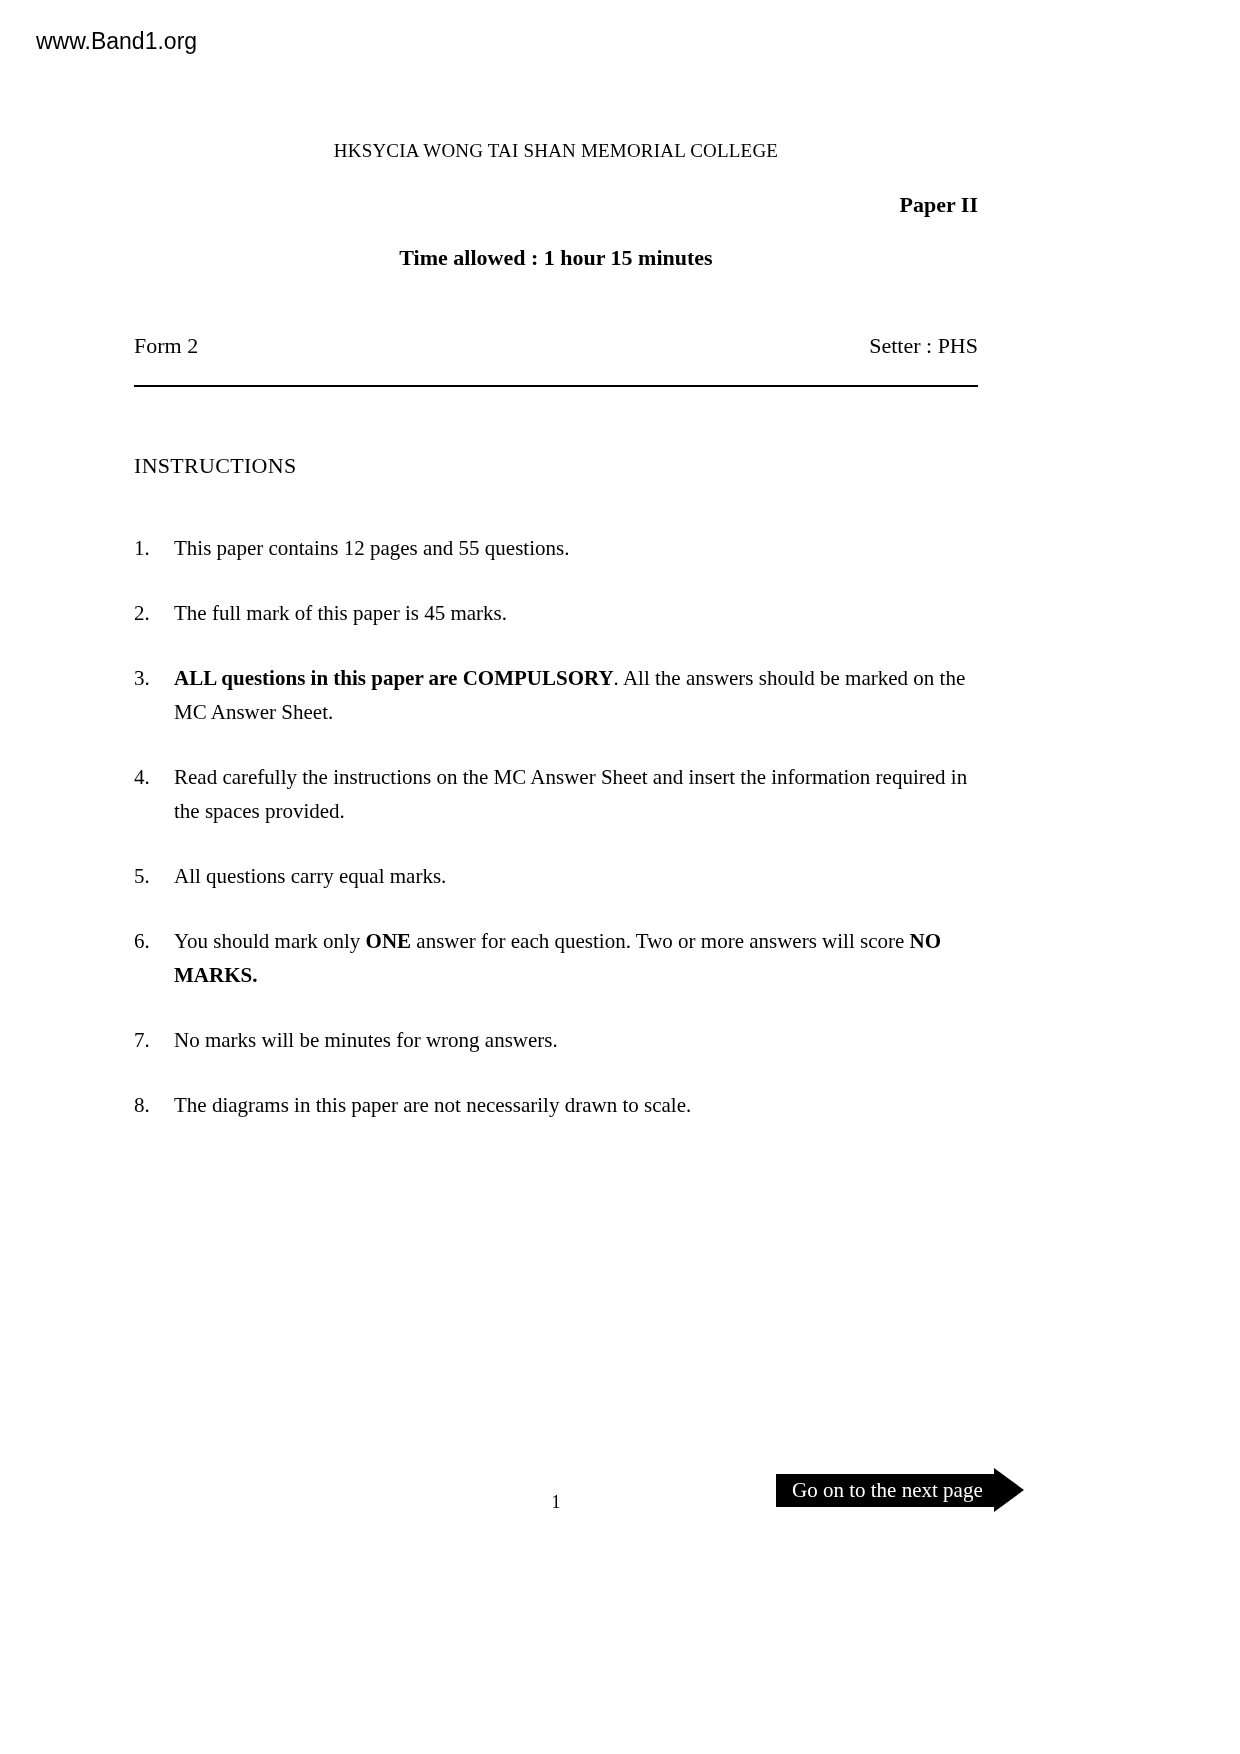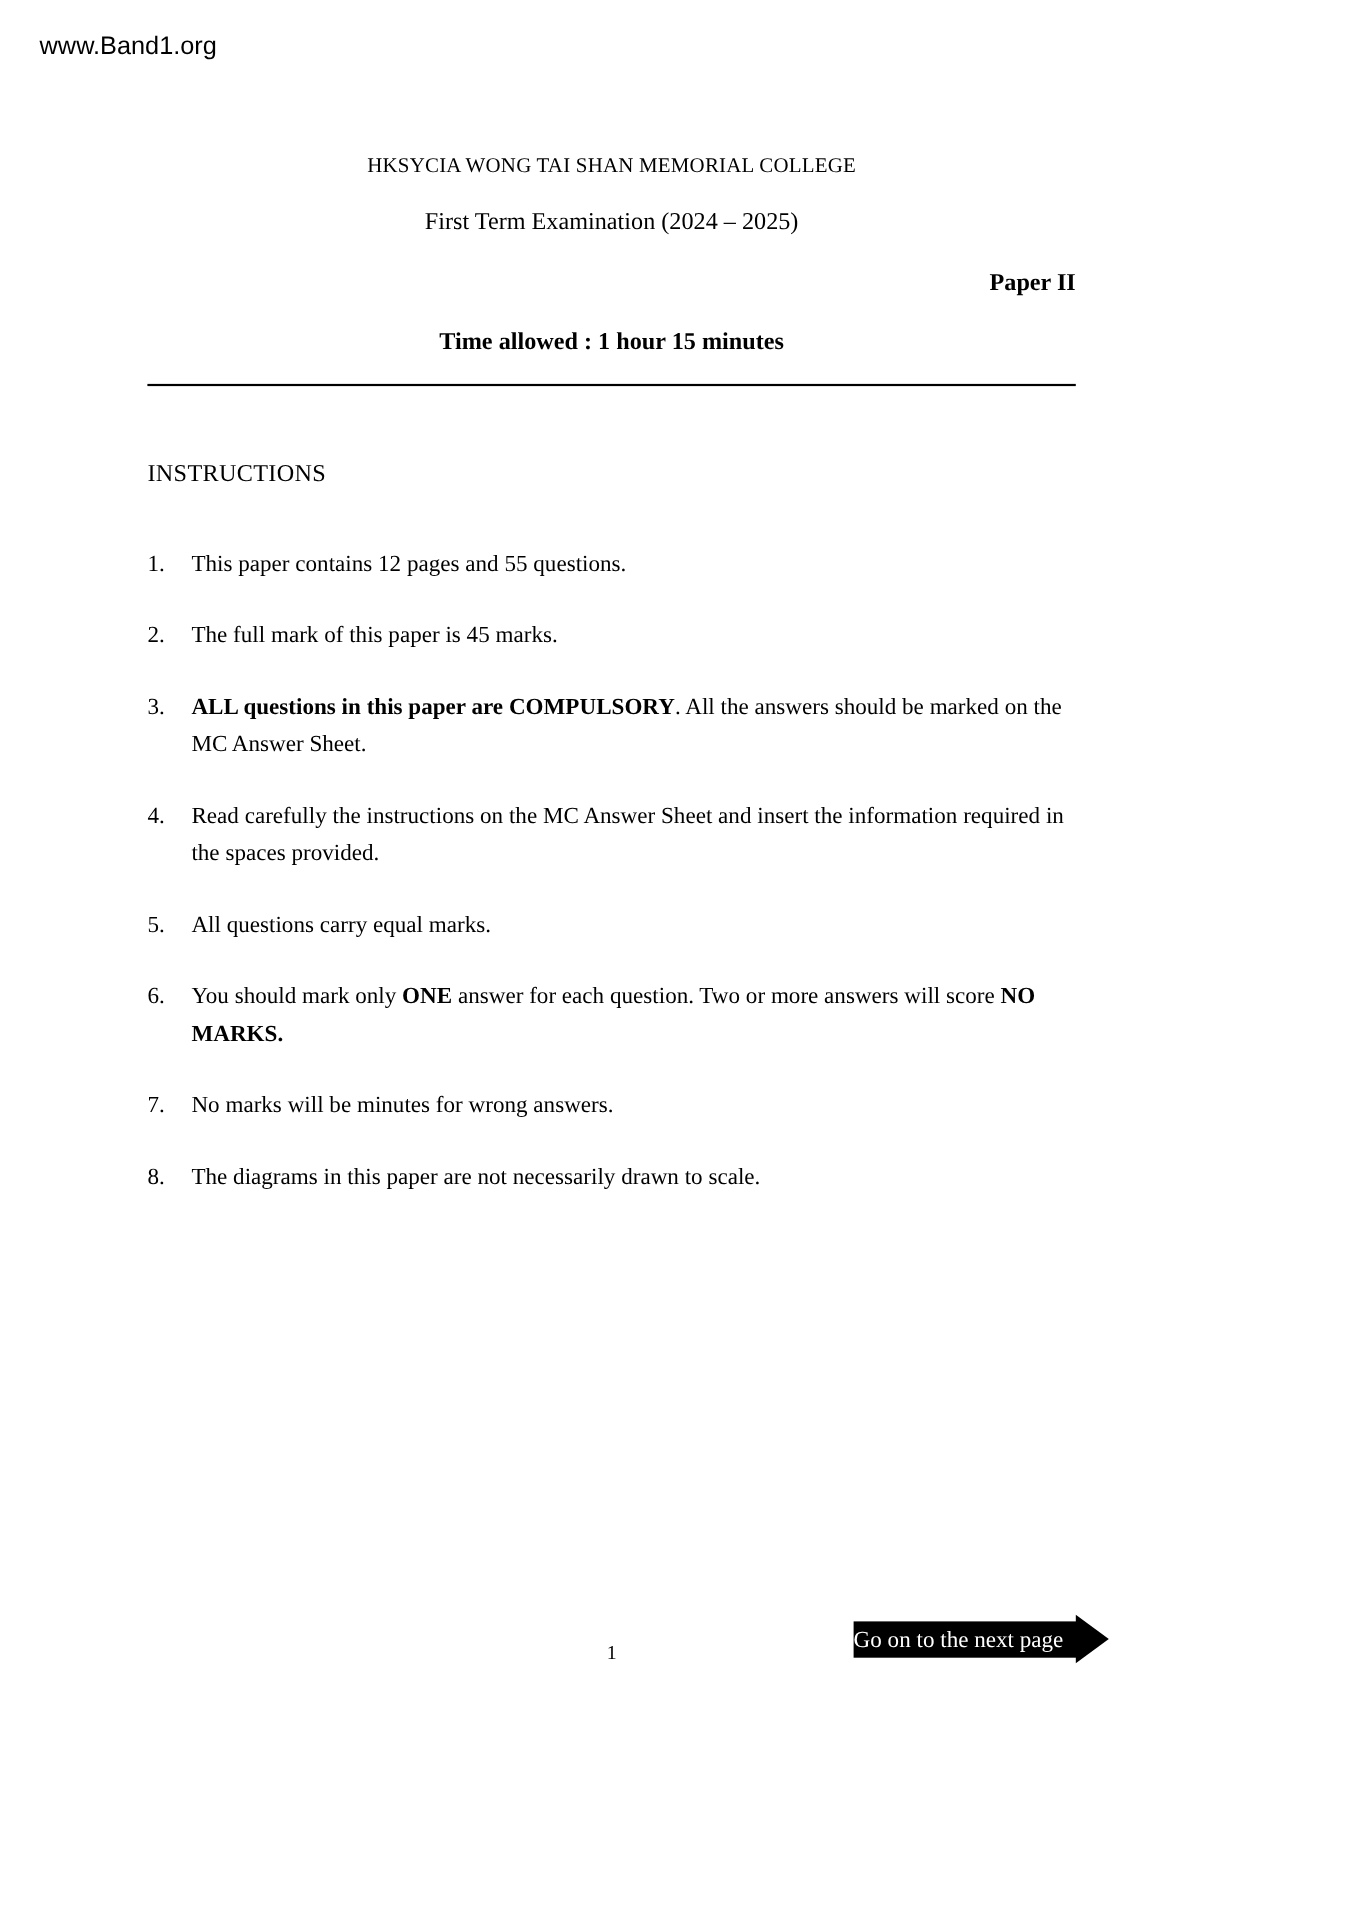--- a/index.html
+++ b/index.html
@@ -101,21 +101,21 @@
     top: 1474px;
     left: 776px;
   }
   .next-page-bar {
     position: relative;
     background: #000;
     color: #fff;
     font-size: 21px;
     line-height: 33px;
     height: 33px;
-    padding: 0 14px 0 0;
+    padding: 0 14px 0 16px;
     white-space: nowrap;
   }
   .next-page-arrowhead {
     position: absolute;
     right: -27px;
     top: -6px;
     width: 0;
     height: 0;
     border-top: 22px solid transparent;
     border-bottom: 22px solid transparent;
@@ -126,27 +126,30 @@
 <body>
 
 <div class="page">
 
   <div class="watermark">www.Band1.org</div>
 
   <div class="content">
 
     <div class="college-title center">HKSYCIA WONG TAI SHAN MEMORIAL COLLEGE</div>
 
-    <div class="exam-title center">First Term Examination (2024 – 2025)</div>
 
 
     <div class="paper-line center">Paper II</div>
 
     <div class="time-line center">Time allowed : 1 hour 15 minutes</div>
 
+    <div class="form-row">
+      <span>Form 2</span>
+      <span>Setter : PHS</span>
+    </div>
 
     <hr class="rule">
 
     <div class="instructions-title">INSTRUCTIONS</div>
 
     <div class="instructions-list">
         <div class="inst-item">
           <div class="inst-num">1.</div>
           <div class="inst-text"><span>This paper contains 12 pages and 55 questions.</span></div>
         </div>

